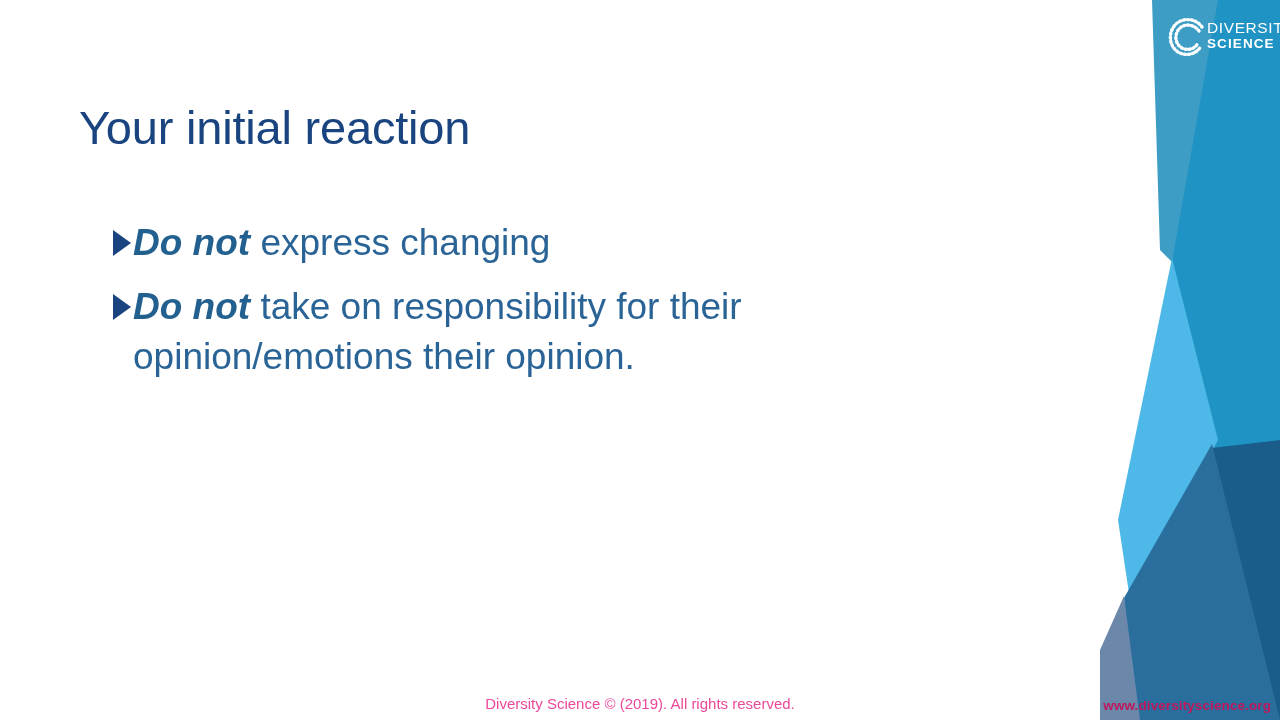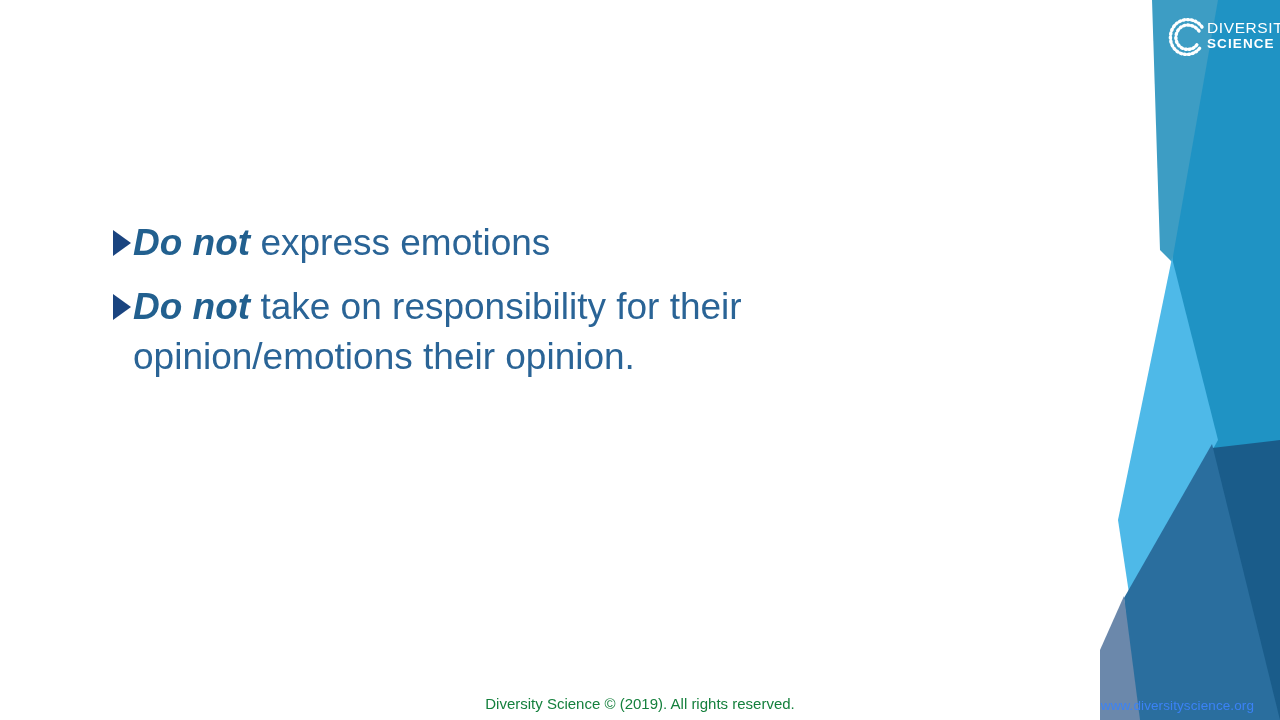--- a/index.html
+++ b/index.html
@@ -103,30 +103,30 @@
   }
 
   
   #footer-copyright {
     position: absolute;
     left: 0;
     right: 0;
     bottom: 8px;
     text-align: center;
     font-size: 15px;
-    color: #15803d;
+    color: #ec4899;
     font-weight: 400;
   }
   #footer-url {
     position: absolute;
-    right: 26px;
+    right: 9px;
     bottom: 7px;
     font-size: 13.5px;
-    color: #3b82f6;
-    font-weight: 400;
+    color: #be185d;
+    font-weight: 700;
     letter-spacing: 0.1px;
   }
 </style>
 </head>
 <body>
 
 <div id="slide">
 
   <svg id="corner-graphic" viewBox="0 0 180 720" preserveAspectRatio="none" aria-hidden="true">
 
@@ -149,26 +149,27 @@
         <path d="M36 13 C30 4, 16 3, 9 11 C2 19, 3 32, 12 38 C20 43, 31 40, 35 32"></path>
         <path d="M33 17 C28 10, 18 9, 13 15 C8 21, 9 30, 16 34 C22 37, 29 35, 32 29"></path>
       </g>
     </svg>
     <span class="logo-wordmark">
       <span class="logo-line1">DIVERSITY</span>
       <span class="logo-line2">SCIENCE</span>
     </span>
   </div>
 
+  <h1 id="page-title">Your initial reaction</h1>
 
   <div id="bullet-list">
 
     <div class="bullet-row">
       <span class="bullet-marker"></span>
-      <span class="bullet-text"><span class="lead">Do not</span><span> express emotions</span></span>
+      <span class="bullet-text"><span class="lead">Do not</span><span> express changing</span></span>
     </div>
 
 
     <div class="bullet-row">
       <span class="bullet-marker"></span>
       <span class="bullet-text"><span class="lead">Do not</span><span> take on responsibility for their opinion/emotions their opinion.</span></span>
     </div>
 
   </div>
 

